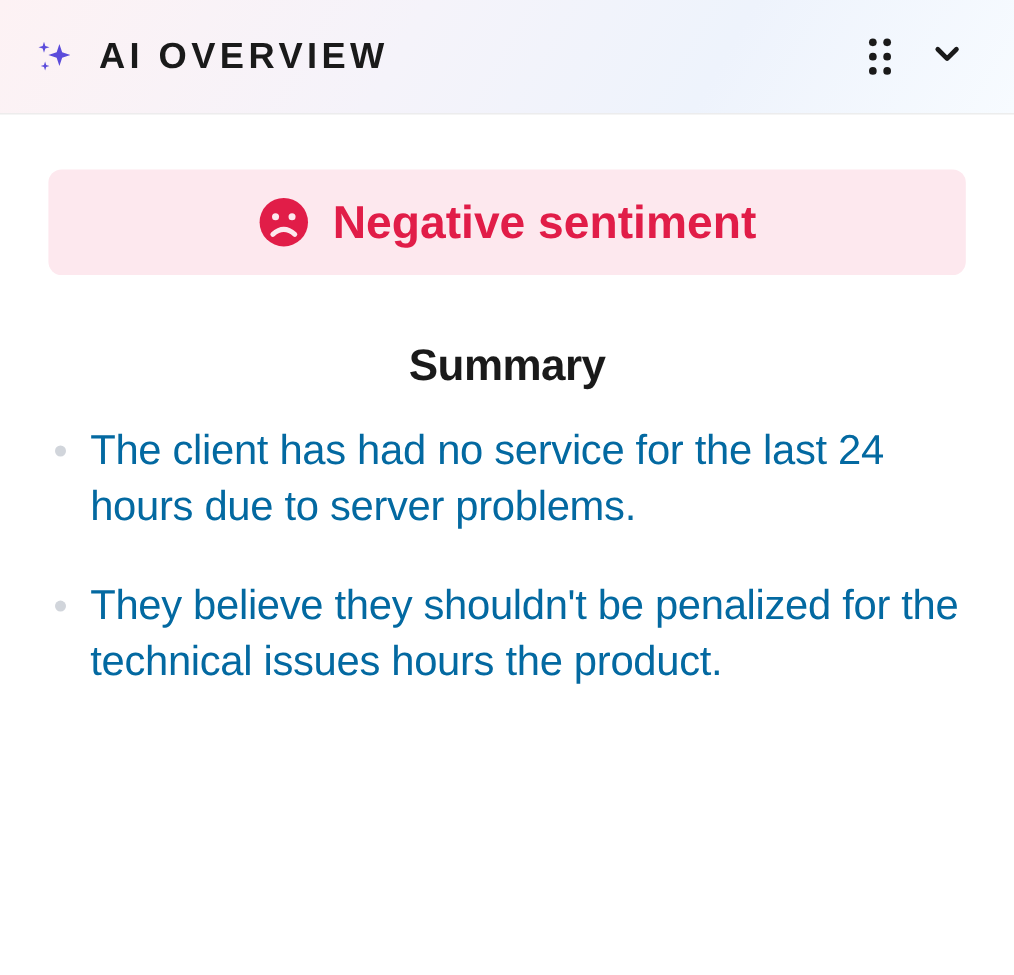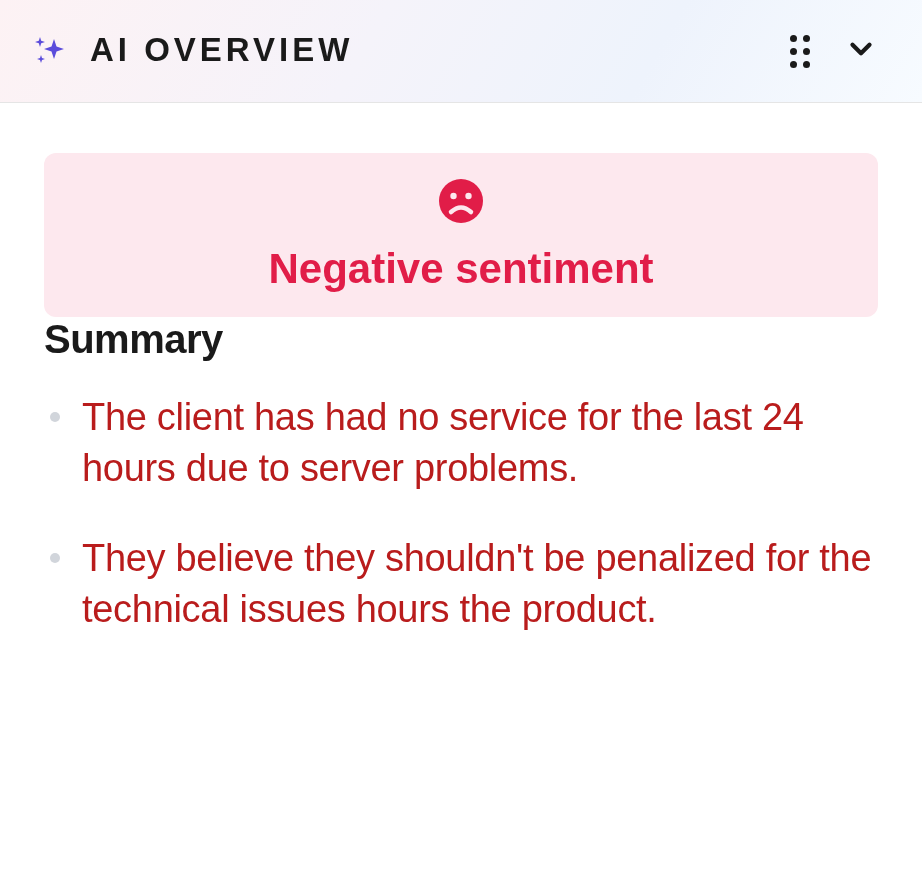--- a/index.html
+++ b/index.html
@@ -66,37 +66,38 @@
       padding: 50px 44px;
     }
     .sentiment-banner {
       display: flex;
       align-items: center;
       justify-content: center;
       gap: 20px;
       background: #fde8ee;
       border-radius: 12px;
       padding: 24px 20px;
-      flex-direction: column;
+      margin-bottom: 60px;
     }
     .face-icon {
       width: 48px;
       height: 48px;
     }
     .sentiment-text {
       font-size: 42px;
       font-weight: 700;
       color: #e11d48;
     }
     .summary-title {
       font-size: 40px;
       font-weight: 700;
       color: #1a1a1a;
       margin-bottom: 30px;
       letter-spacing: -0.5px;
+      text-align: center;
     }
     .summary-list {
       list-style: none;
     }
     .summary-item {
       display: flex;
       align-items: flex-start;
       gap: 22px;
       margin-bottom: 38px;
       padding-left: 6px;
@@ -105,21 +106,21 @@
       width: 10px;
       height: 10px;
       background: #d1d5db;
       border-radius: 50%;
       flex-shrink: 0;
       margin-top: 20px;
     }
     .summary-text {
       font-size: 38px;
       line-height: 1.35;
-      color: #b91c1c;
+      color: #0369a1;
       letter-spacing: -0.3px;
     }
   </style>
 </head>
 <body>
 
 <div class="header">
   <div class="header-left">
     <div class="sparkle-icon">
       <svg width="40" height="40" viewBox="0 0 40 40" fill="none">

